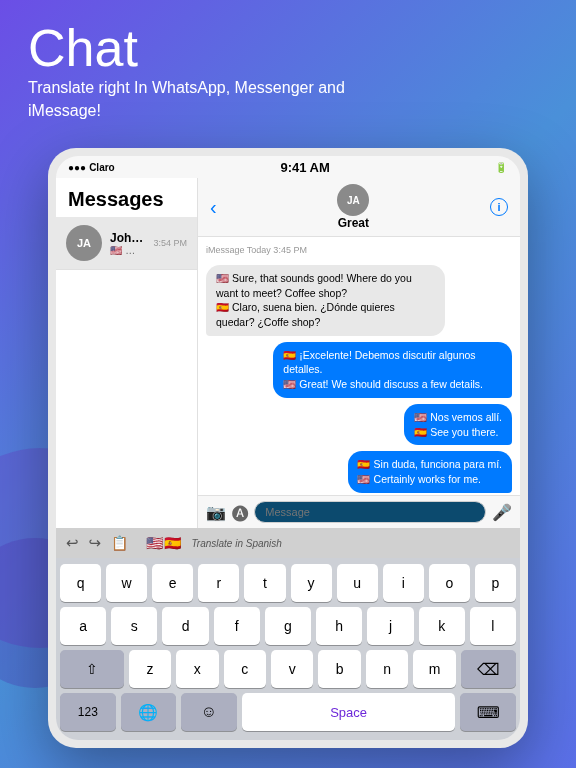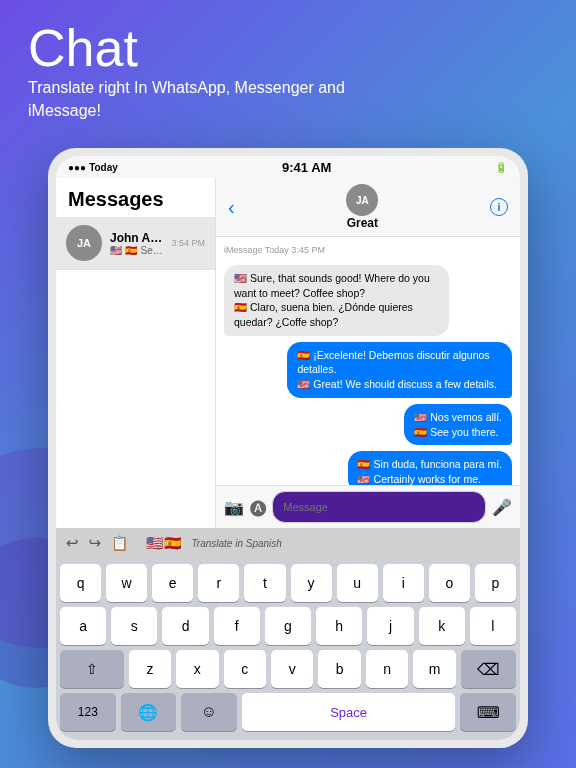--- a/index.html
+++ b/index.html
@@ -90,21 +90,21 @@
 
     
     .main-content {
       flex: 1;
       display: flex;
       overflow: hidden;
     }
 
     
     .sidebar {
-      width: 160px;
+      width: 142px;
       background: #fff;
       border-right: 1px solid #e0e0e0;
       display: flex;
       flex-direction: column;
     }
     .sidebar-header {
       padding: 10px 12px 6px;
       font-size: 20px;
       font-weight: 700;
       color: #000;
@@ -214,26 +214,26 @@
       display: flex;
       align-items: center;
       padding: 5px 8px;
       background: #f7f7f7;
       border-top: 1px solid #e0e0e0;
       gap: 6px;
     }
     .input-icon { font-size: 16px; color: #666; }
     .message-input {
       flex: 1;
-      height: 32px;
+      height: 22px;
       border: 1px solid #d0d0d0;
       border-radius: 13px;
       padding: 0 10px;
       font-size: 11px;
-      background: #4c1d95;
+      background: #0c4a6e;
       color: #999;
       outline: none;
     }
     .mic-icon { font-size: 16px; color: #666; }
 
     
     .translator-toolbar {
       background: #d0d0d0;
       padding: 4px 10px;
       display: flex;
@@ -323,21 +323,21 @@
   <div class="header-title">Chat</div>
   <div class="header-subtitle">Translate right In WhatsApp, Messenger and iMessage!</div>
 </div>
 
 <div class="ipad-frame">
   <div class="ipad-screen">
 
     <div class="status-bar">
       <div class="status-bar-left">
         <span>●●●</span>
-        <span>Today</span>
+        <span>Claro</span>
       </div>
       <div class="status-bar-center">9:41 AM</div>
       <div class="status-bar-right">
         <span>🔋</span>
       </div>
     </div>
 
     <div class="main-content">
 
       <div class="sidebar">

